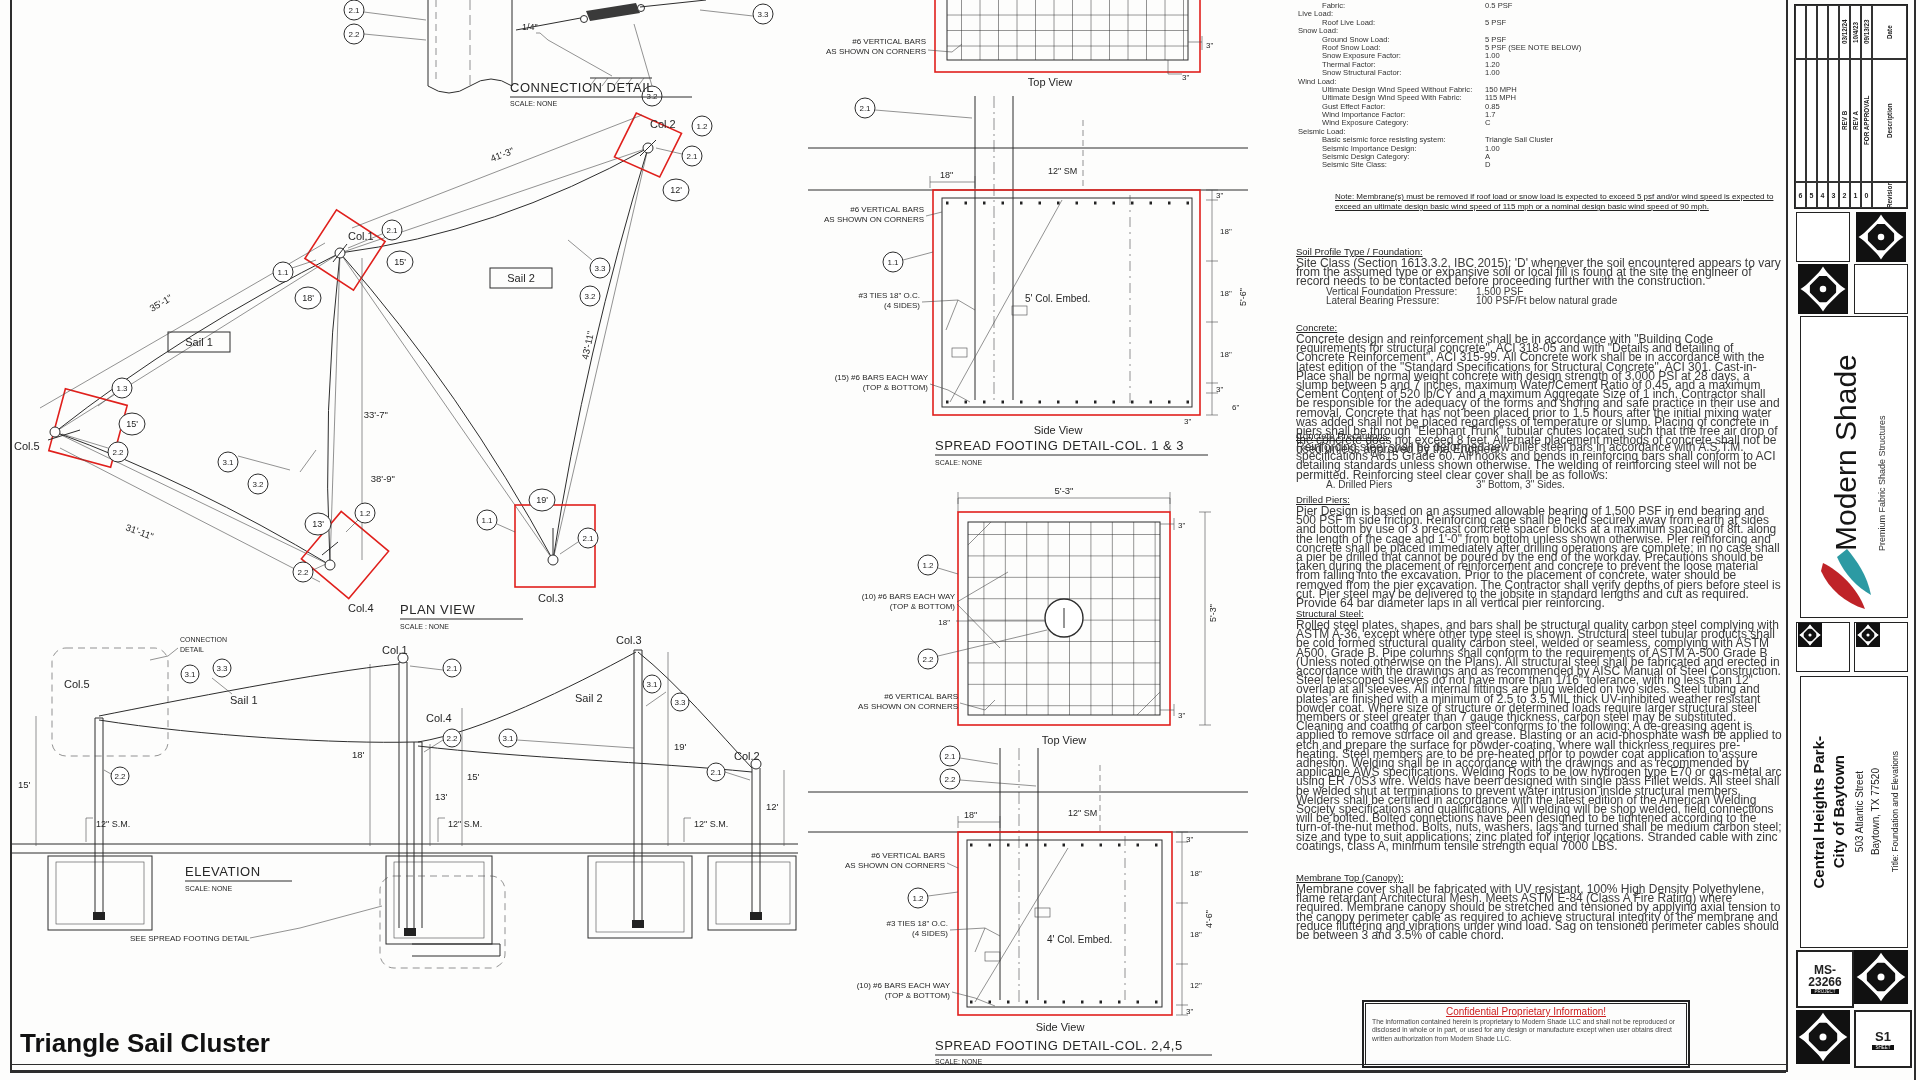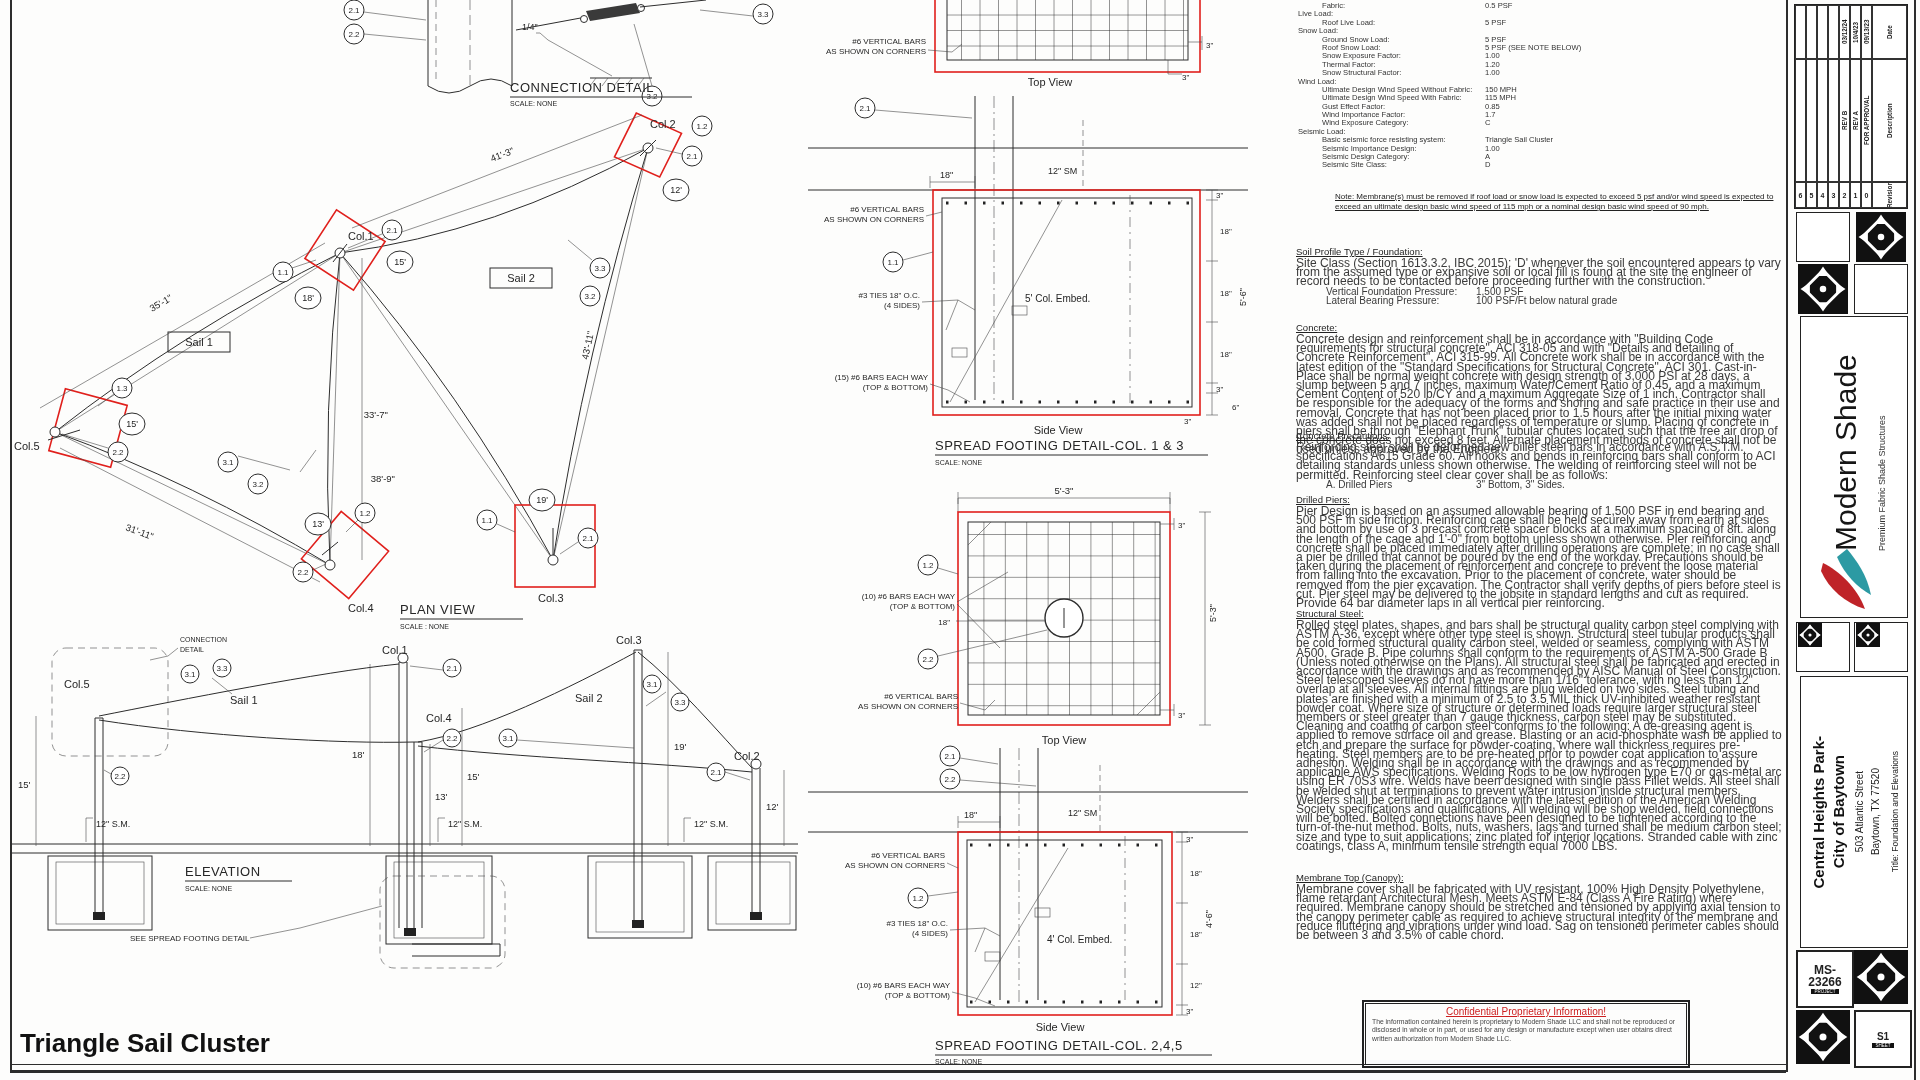--- a/index.html
+++ b/index.html
@@ -54,21 +54,21 @@
   .pv{position:absolute;top:0;height:100%;display:flex;align-items:center;justify-content:center;}
   .pn{font-size:15px;font-weight:bold;color:#111;}
   .pa{font-size:10px;color:#222;}
   .pt{font-size:8.5px;color:#222;}
   .numbox{position:absolute;left:1796px;top:950px;width:54px;height:54px;border:2px solid #222;background:#fff;
           display:flex;flex-direction:column;align-items:center;justify-content:center;}
   .numbox .n1{font-size:12px;font-weight:bold;line-height:12px;}
   .numbox .n2{font-size:4.5px;background:#111;color:#fff;padding:0 3px;margin-top:1px;}
   .shbox{position:absolute;left:1854px;top:1010px;width:54px;height:54px;border:2px solid #222;background:#fff;
          display:flex;flex-direction:column;align-items:center;justify-content:center;}
-  .shbox .n1{font-size:10px;font-weight:bold;}
+  .shbox .n1{font-size:13px;font-weight:bold;}
   .shbox .n2{font-size:4.5px;background:#111;color:#fff;padding:0 3px;margin-top:1px;}
 </style>
 </head>
 <body>
 
 <div id="stage">
 
   <div class="bline" style="left:10px;top:0;width:2px;height:1072px"></div>
   <div class="bline" style="left:1786px;top:0;width:2px;height:1072px"></div>
   <div class="bline" style="left:10px;top:1064px;width:1776px;height:1px"></div>

